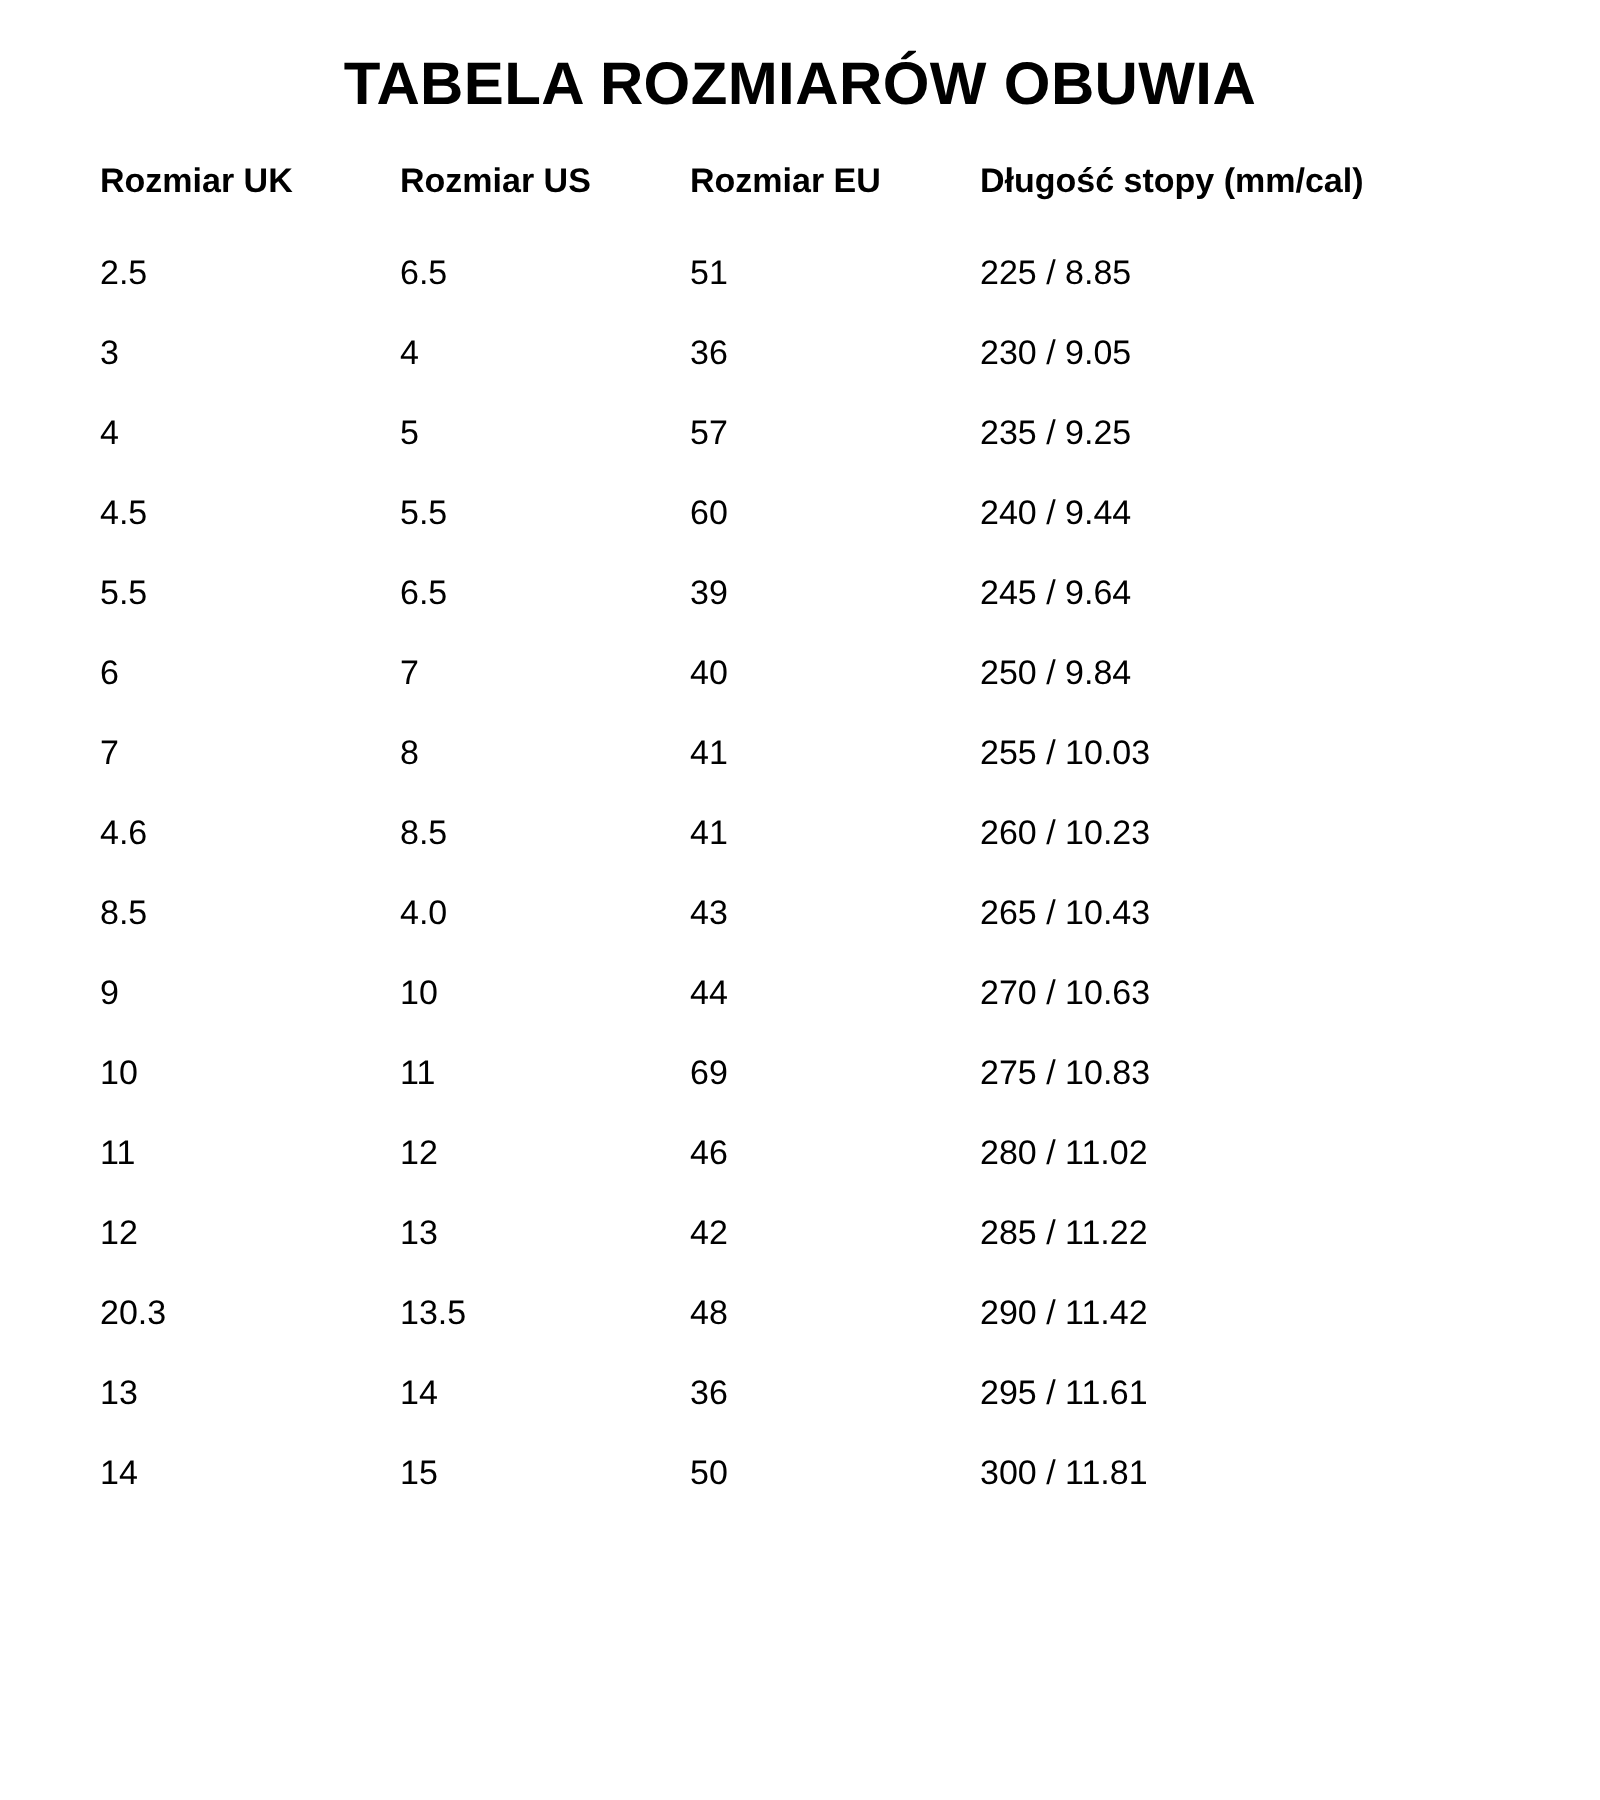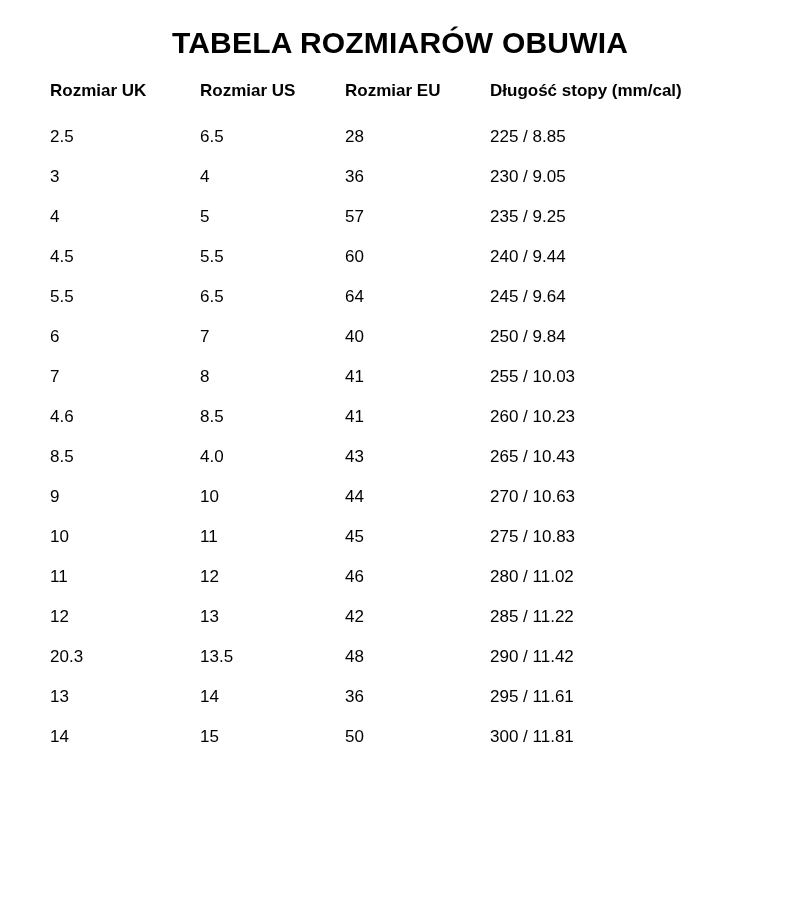--- a/index.html
+++ b/index.html
@@ -81,21 +81,21 @@
           <th>Rozmiar UK</th>
           <th>Rozmiar US</th>
           <th>Rozmiar EU</th>
           <th>Długość stopy (mm/cal)</th>
         </tr>
       </thead>
       <tbody>
         <tr>
           <td>2.5</td>
           <td>6.5</td>
-          <td>28</td>
+          <td>51</td>
           <td>225 / 8.85</td>
         </tr>
         <tr>
           <td>3</td>
           <td>4</td>
           <td>36</td>
           <td>230 / 9.05</td>
         </tr>
         <tr>
           <td>4</td>
@@ -105,21 +105,21 @@
         </tr>
         <tr>
           <td>4.5</td>
           <td>5.5</td>
           <td>60</td>
           <td>240 / 9.44</td>
         </tr>
         <tr>
           <td>5.5</td>
           <td>6.5</td>
-          <td>64</td>
+          <td>39</td>
           <td>245 / 9.64</td>
         </tr>
         <tr>
           <td>6</td>
           <td>7</td>
           <td>40</td>
           <td>250 / 9.84</td>
         </tr>
         <tr>
           <td>7</td>
@@ -141,21 +141,21 @@
         </tr>
         <tr>
           <td>9</td>
           <td>10</td>
           <td>44</td>
           <td>270 / 10.63</td>
         </tr>
         <tr>
           <td>10</td>
           <td>11</td>
-          <td>45</td>
+          <td>69</td>
           <td>275 / 10.83</td>
         </tr>
         <tr>
           <td>11</td>
           <td>12</td>
           <td>46</td>
           <td>280 / 11.02</td>
         </tr>
         <tr>
           <td>12</td>

